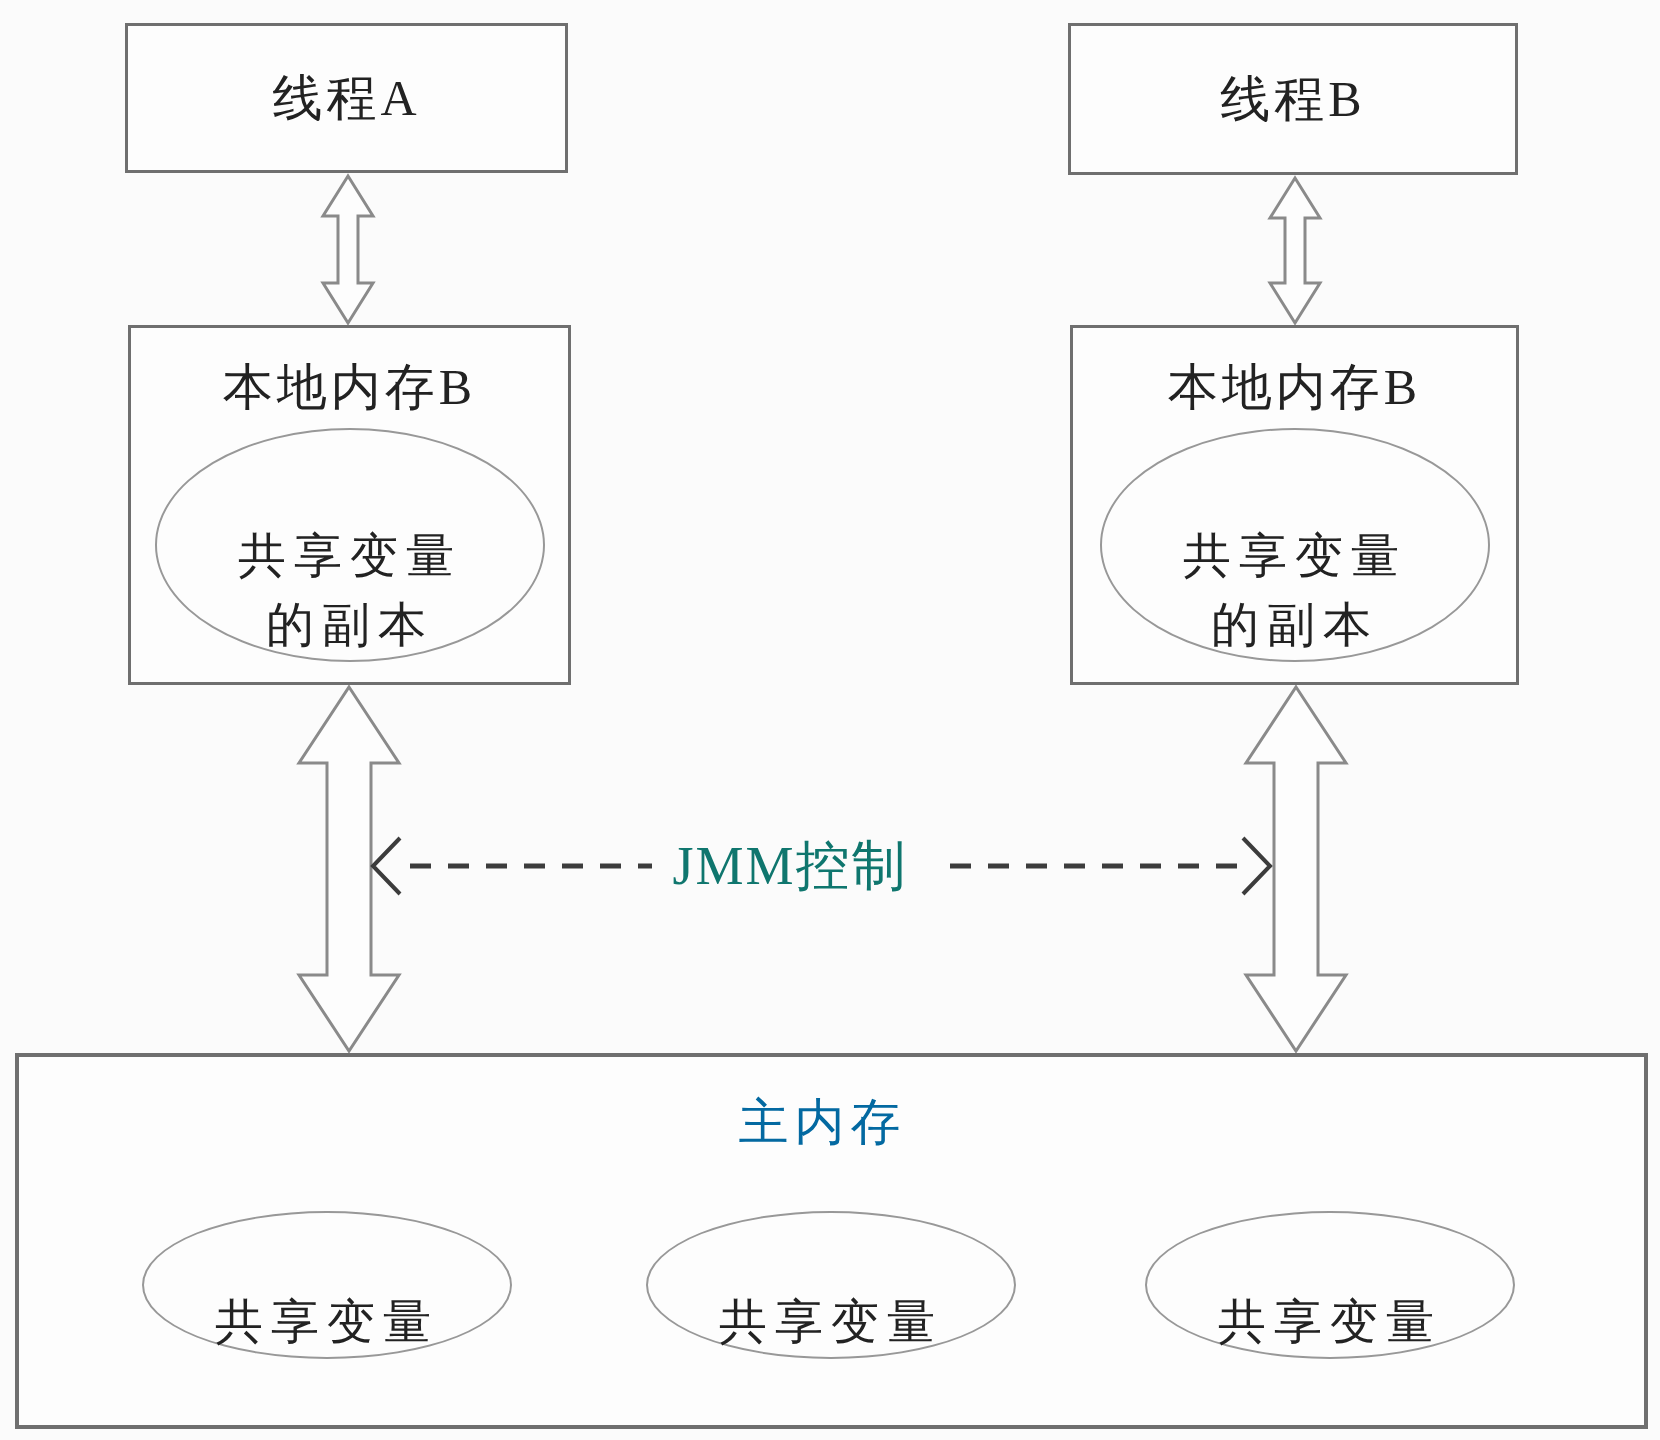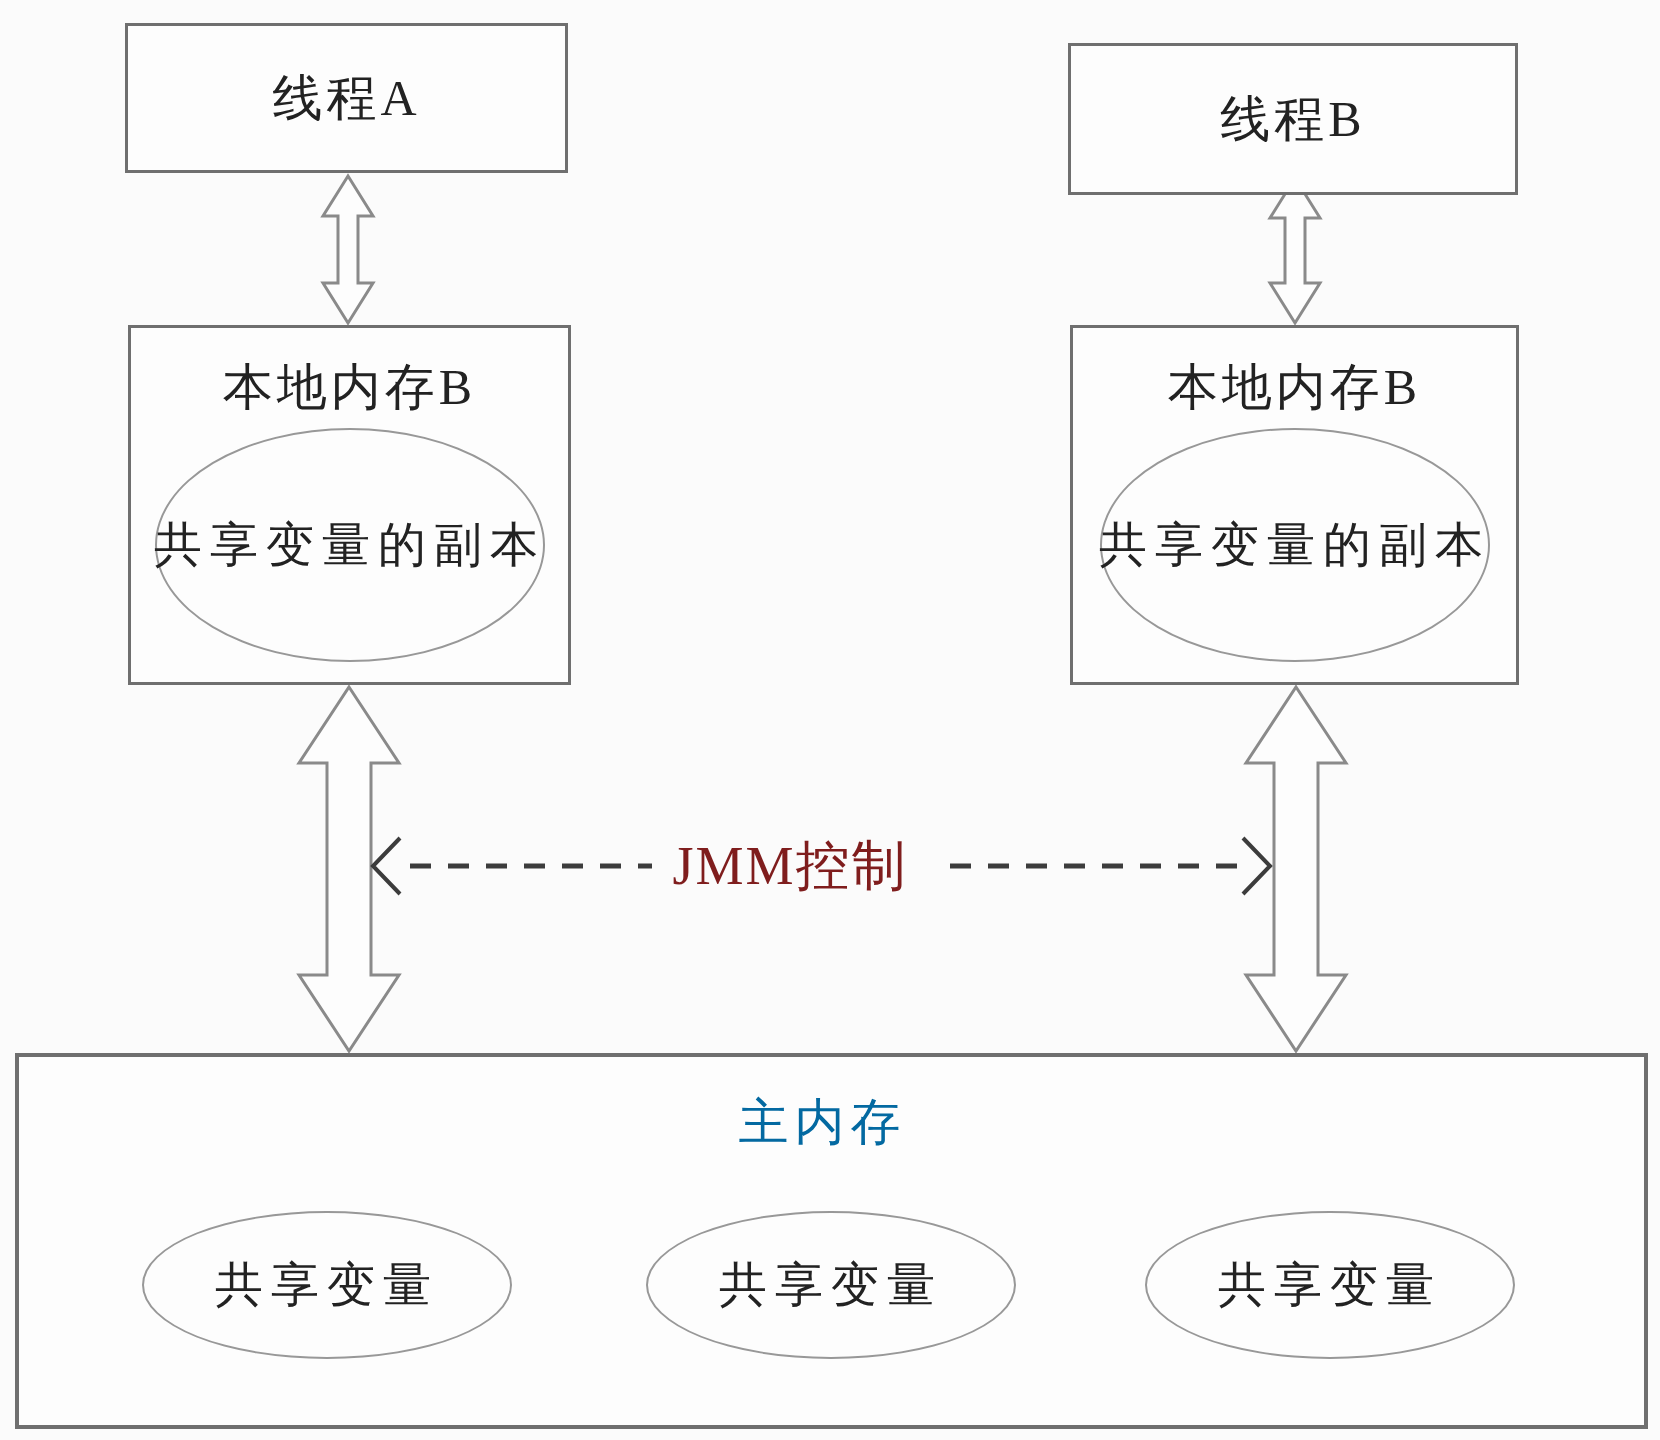--- a/index.html
+++ b/index.html
@@ -58,43 +58,44 @@
     letter-spacing: 6px;
     color: #0369a1;
   }
   .ellipse {
     position: absolute;
     border: 2px solid #989898;
     border-radius: 50%;
     background: #fdfdfd;
     box-sizing: border-box;
     display: flex;
+    flex-direction: column;
     align-items: center;
-    justify-content: center;
+    justify-content: flex-end;
     z-index: 3;
   }
   .ellipse .line {
     font-size: 48px;
     letter-spacing: 8px;
     line-height: 1.45;
     color: #222222;
     white-space: nowrap;
   }
   .jmm-label {
     position: absolute;
     left: 660px;
     top: 830px;
     width: 260px;
     height: 72px;
     display: flex;
     align-items: center;
     justify-content: center;
     font-size: 54px;
     letter-spacing: 2px;
-    color: #7f1d1d;
+    color: #0f766e;
     z-index: 4;
   }
 </style>
 </head>
 <body>
 
 <div class="canvas">
 
   <svg class="arrow-layer" width="1660" height="1440" viewBox="0 0 1660 1440" xmlns="http://www.w3.org/2000/svg">
 
@@ -110,21 +111,21 @@
     <line x1="410" y1="866" x2="652" y2="866" stroke="#3c3c3c" stroke-width="5" stroke-dasharray="21 17"></line>
 
     <line x1="950" y1="866" x2="1240" y2="866" stroke="#3c3c3c" stroke-width="5" stroke-dasharray="21 17"></line>
     <polyline points="1243,838 1270,866 1243,894" fill="none" stroke="#3c3c3c" stroke-width="4"></polyline>
   </svg>
 
   <div class="box" style="left:125px; top:23px; width:443px; height:150px;">
     <div class="box-label-center">线程A</div>
   </div>
 
-  <div class="box" style="left:1068px; top:23px; width:450px; height:152px;margin-top:20px;">
+  <div class="box" style="left:1068px; top:23px; width:450px; height:152px;">
     <div class="box-label-center">线程B</div>
   </div>
 
   <div class="box" style="left:128px; top:325px; width:443px; height:360px;">
     <div class="box-title-top">本地内存B</div>
   </div>
   <div class="ellipse" style="left:155px; top:428px; width:390px; height:234px;">
     <div class="line">共享变量</div>
     <div class="line">的副本</div>
   </div>

